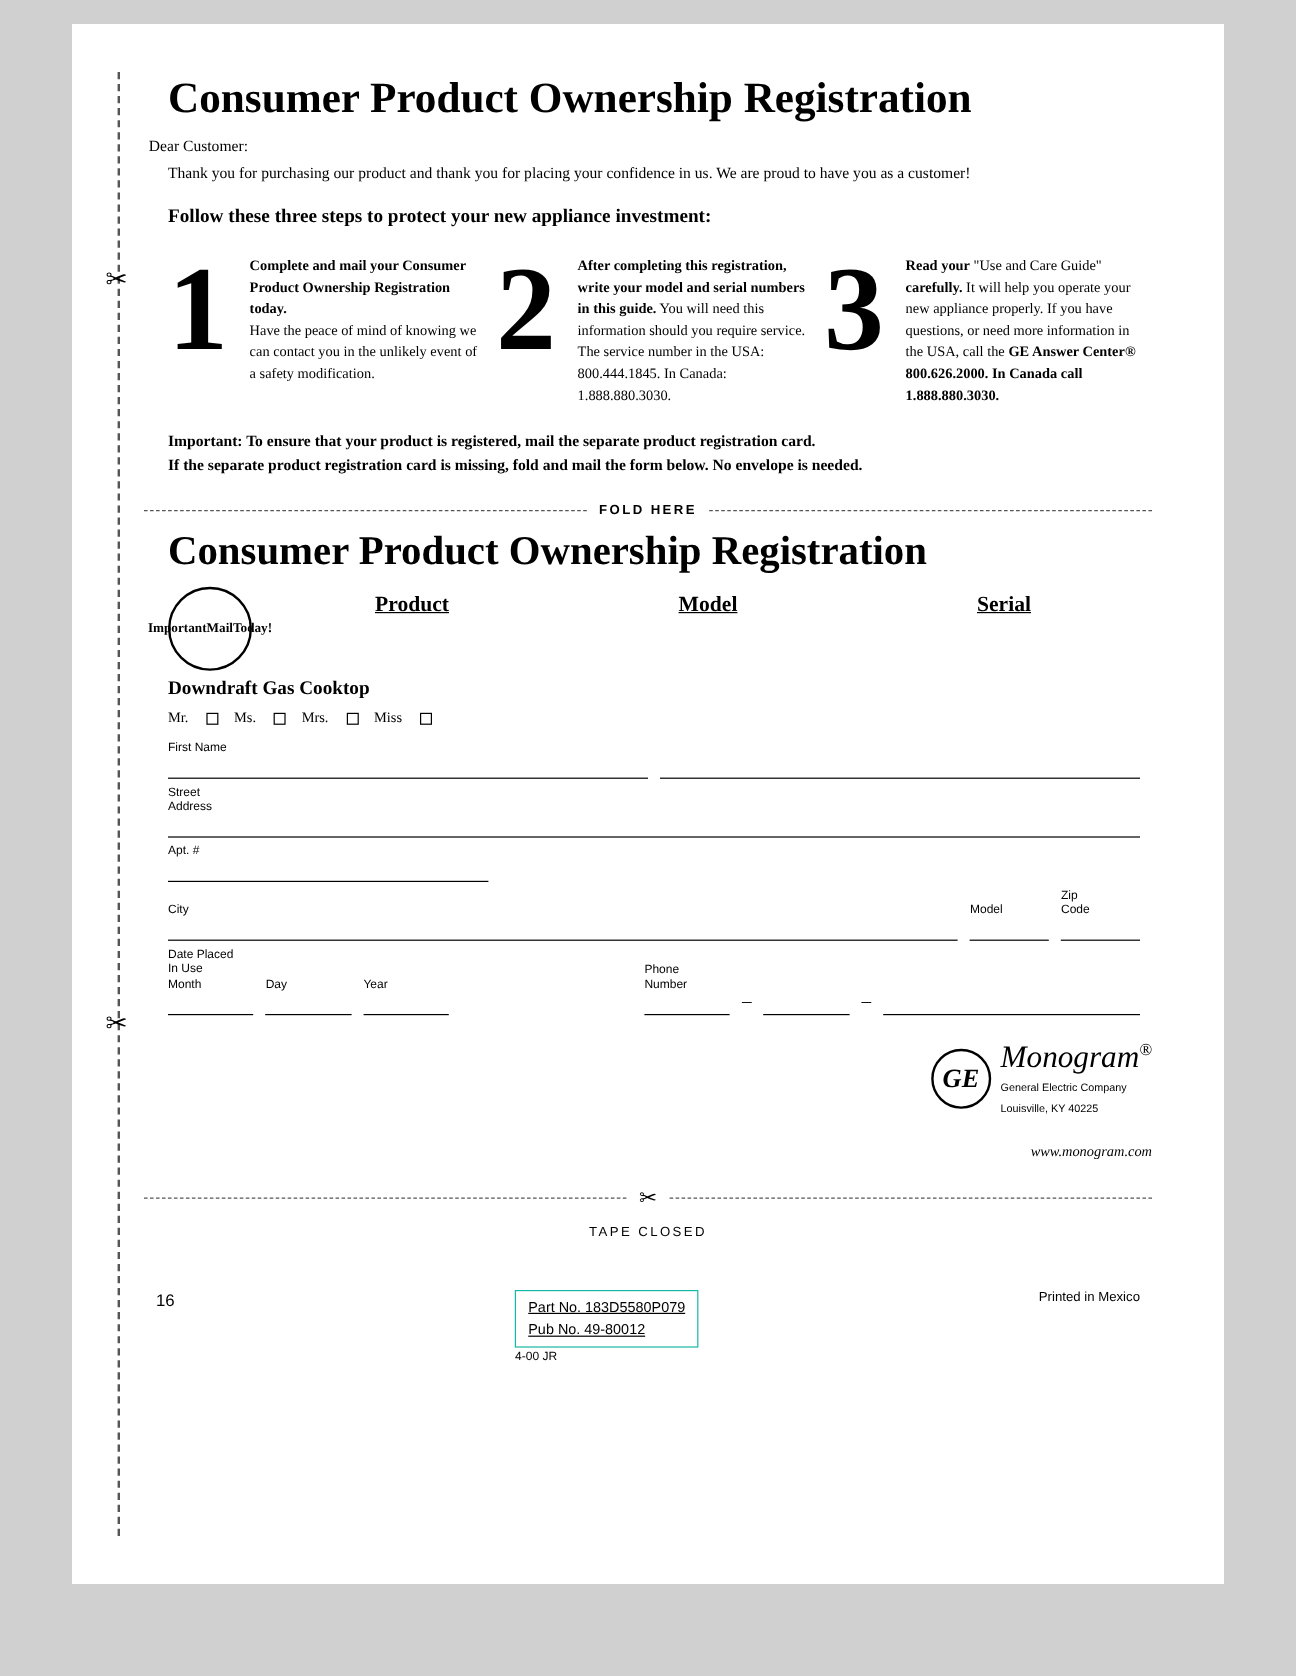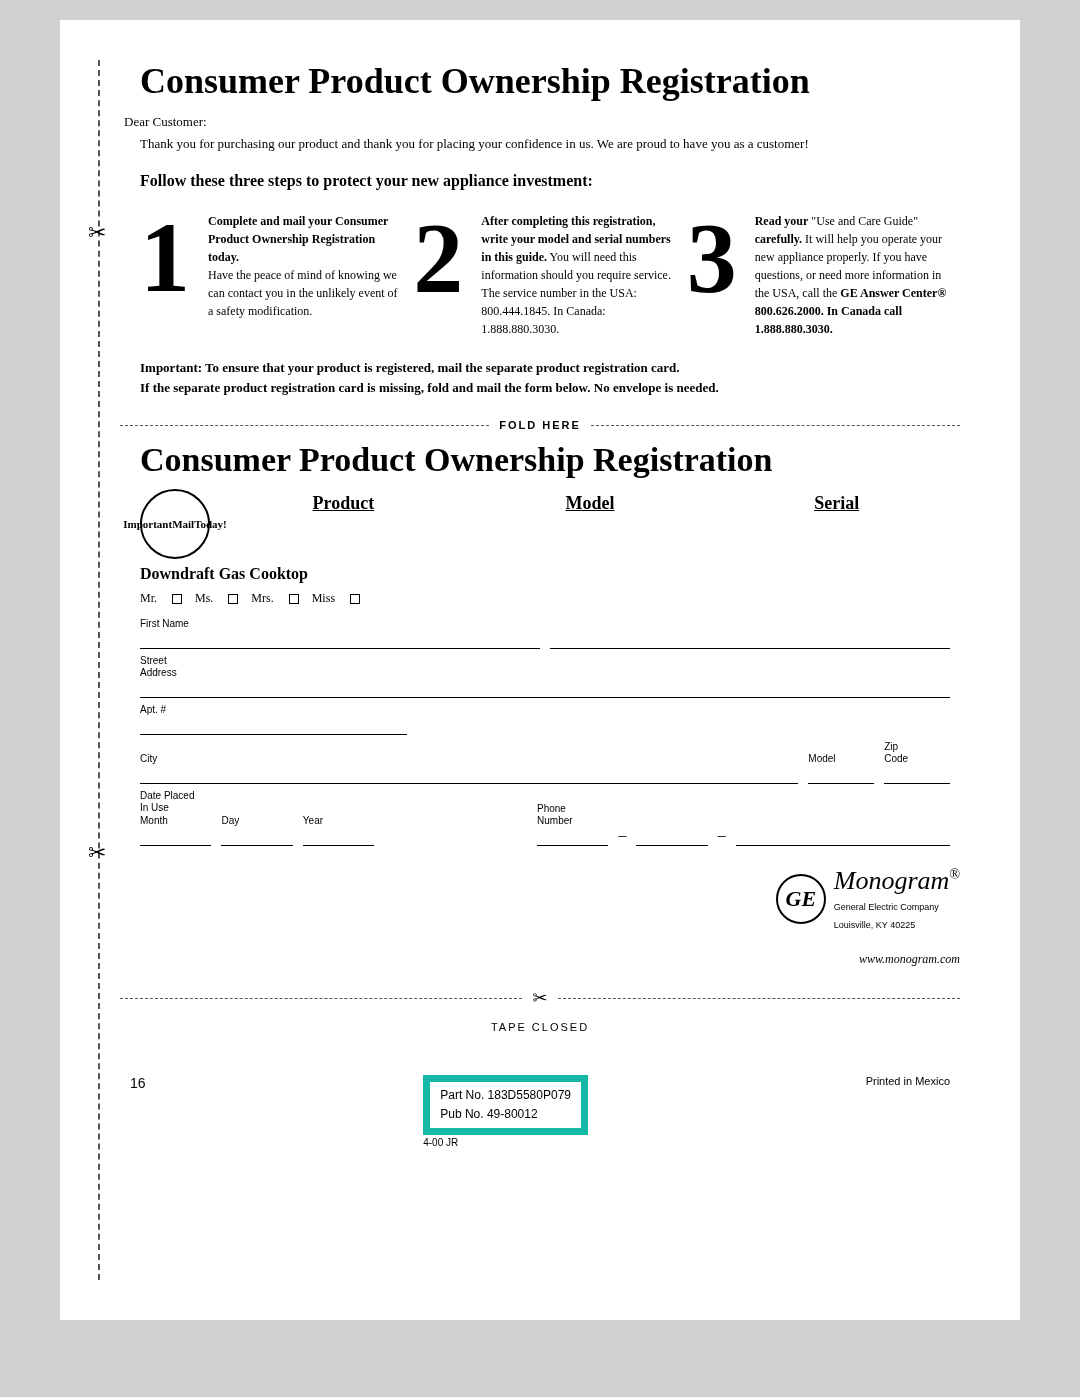--- a/index.html
+++ b/index.html
@@ -314,25 +314,26 @@
       justify-content: space-between;
       align-items: flex-start;
       margin-top: 20px;
       padding: 0 10px;
     }
     .page-number {
       font-size: 14px;
       font-family: Arial, sans-serif;
     }
     .part-info-box {
-      border: 7px solid #14b8a6;
+      border: 1px solid #14b8a6;
       padding: 4px 10px;
       font-size: 12px;
       font-family: Arial, sans-serif;
       line-height: 1.6;
+      text-decoration: underline;
     }
     .print-info {
       font-size: 11px;
       font-family: Arial, sans-serif;
       text-align: right;
     }
     .version-info {
       font-size: 10px;
       font-family: Arial, sans-serif;
       margin-top: 2px;

